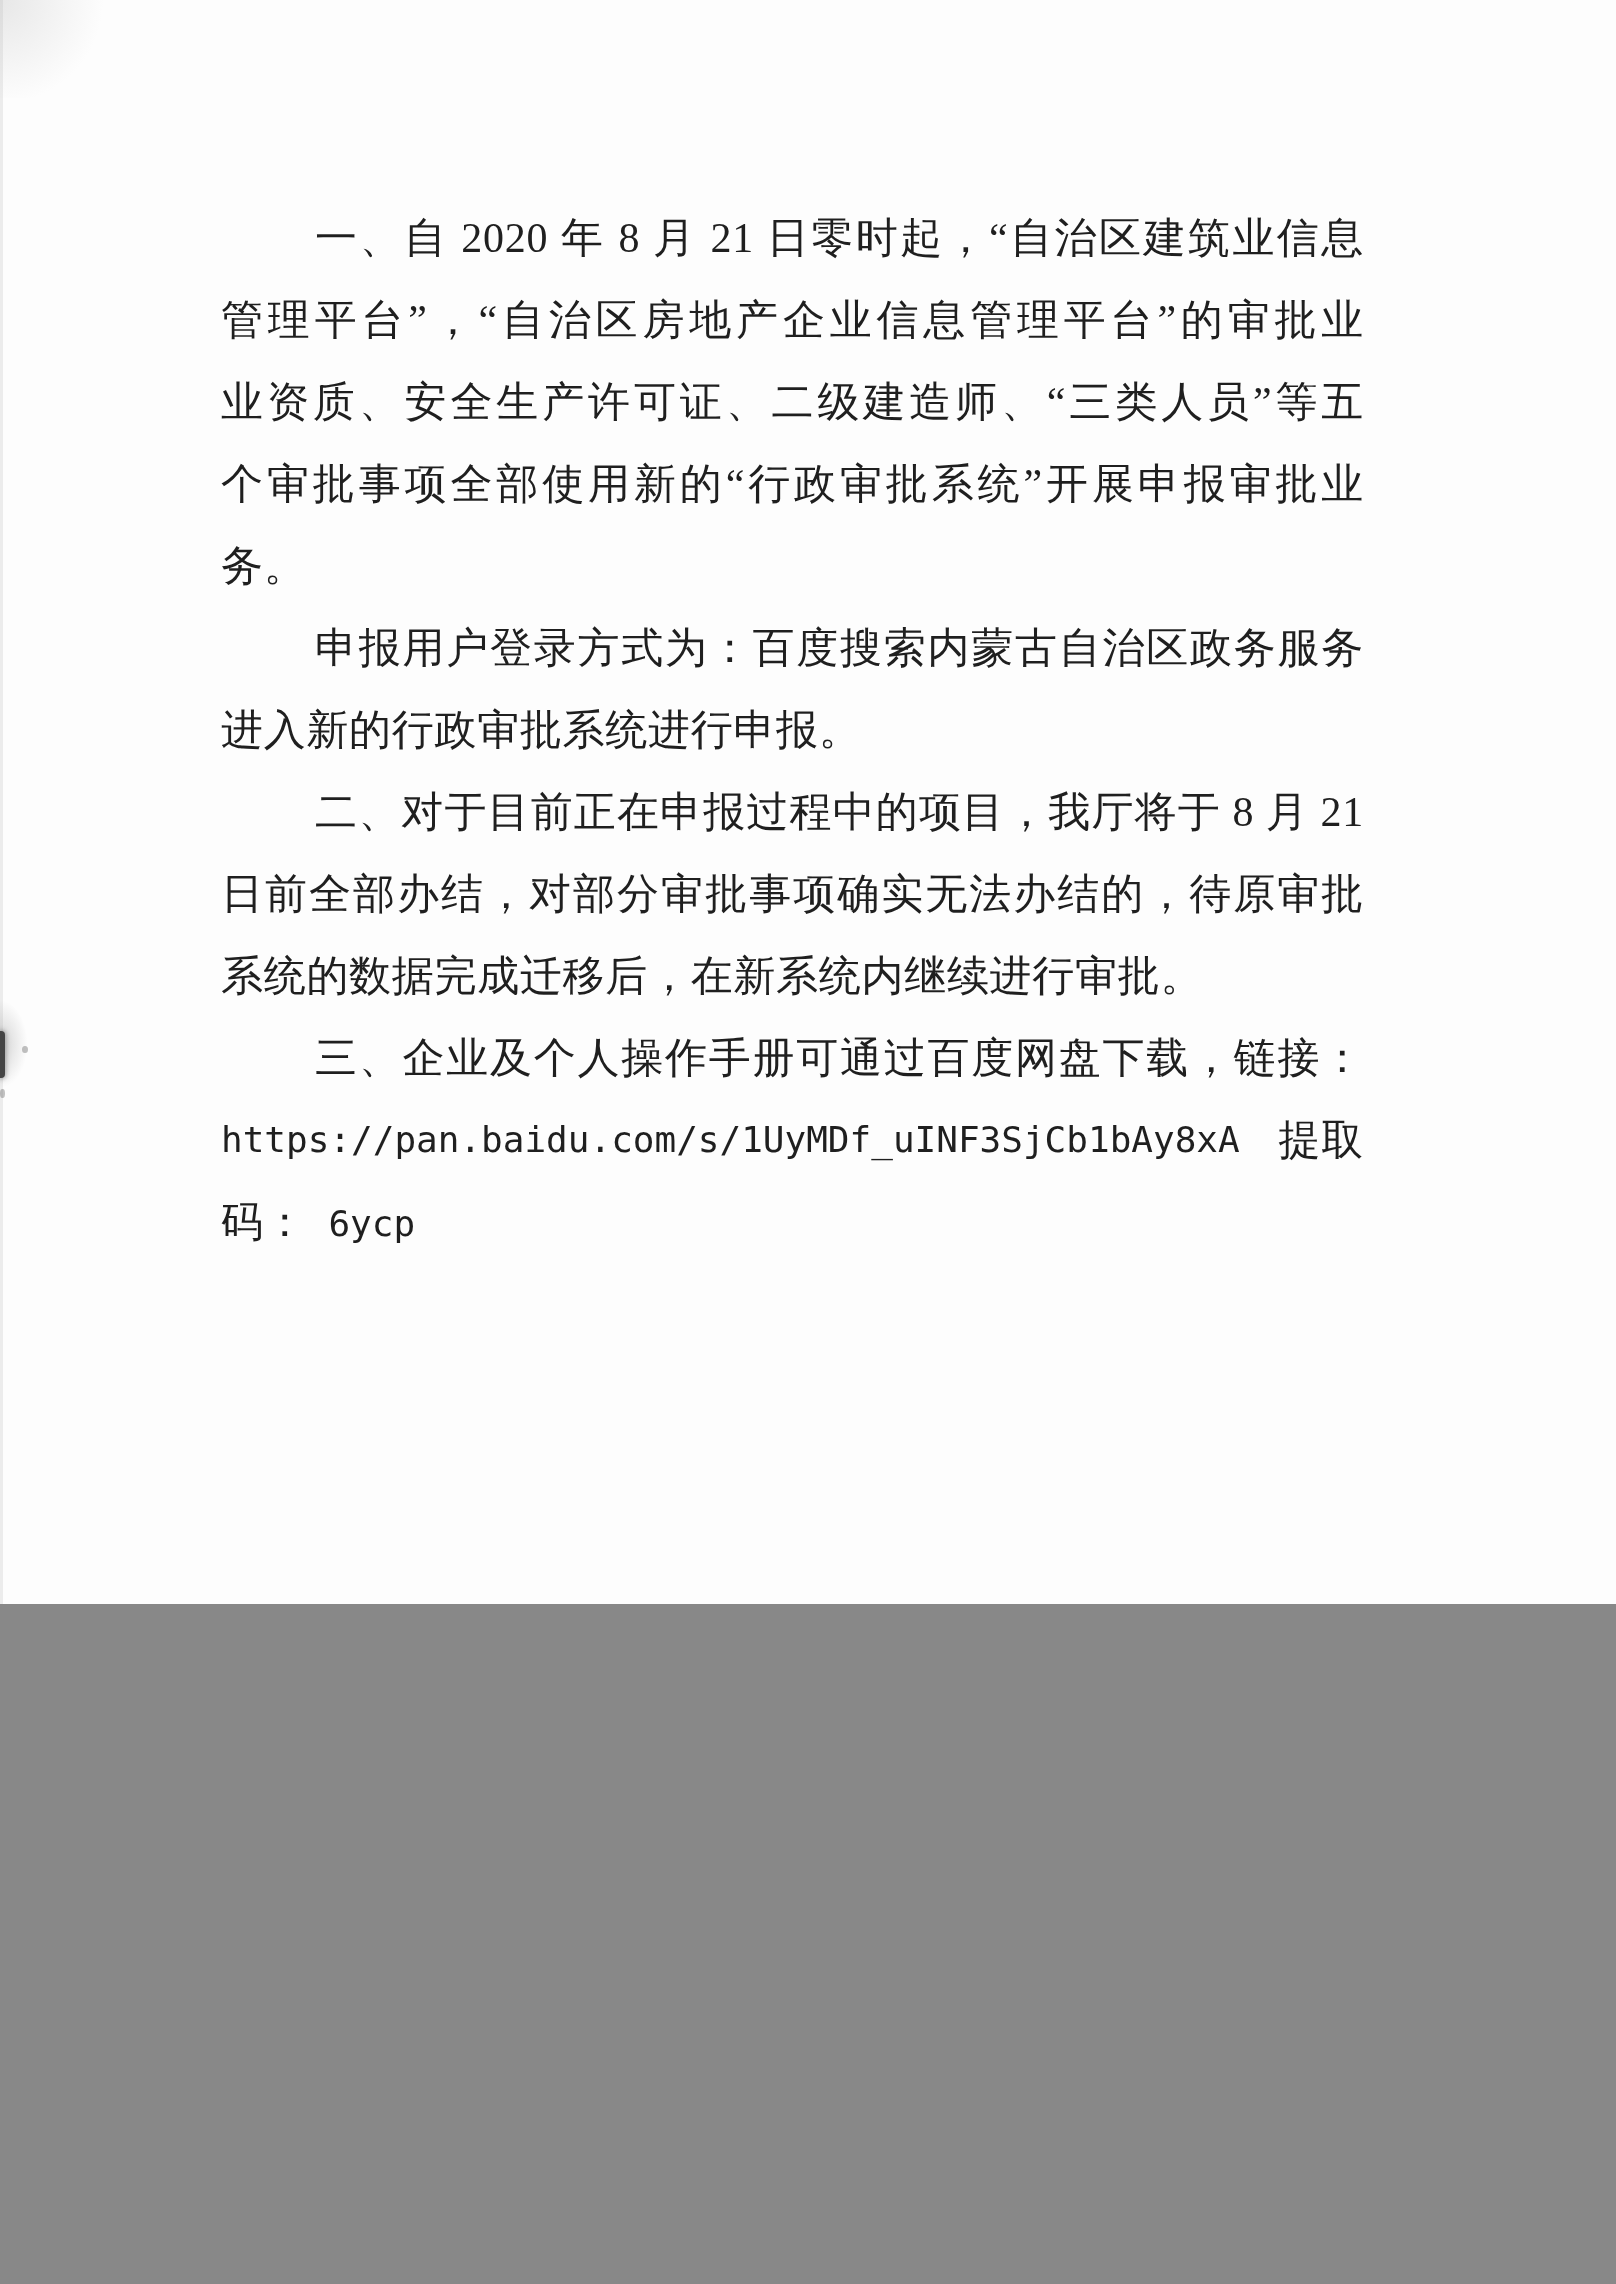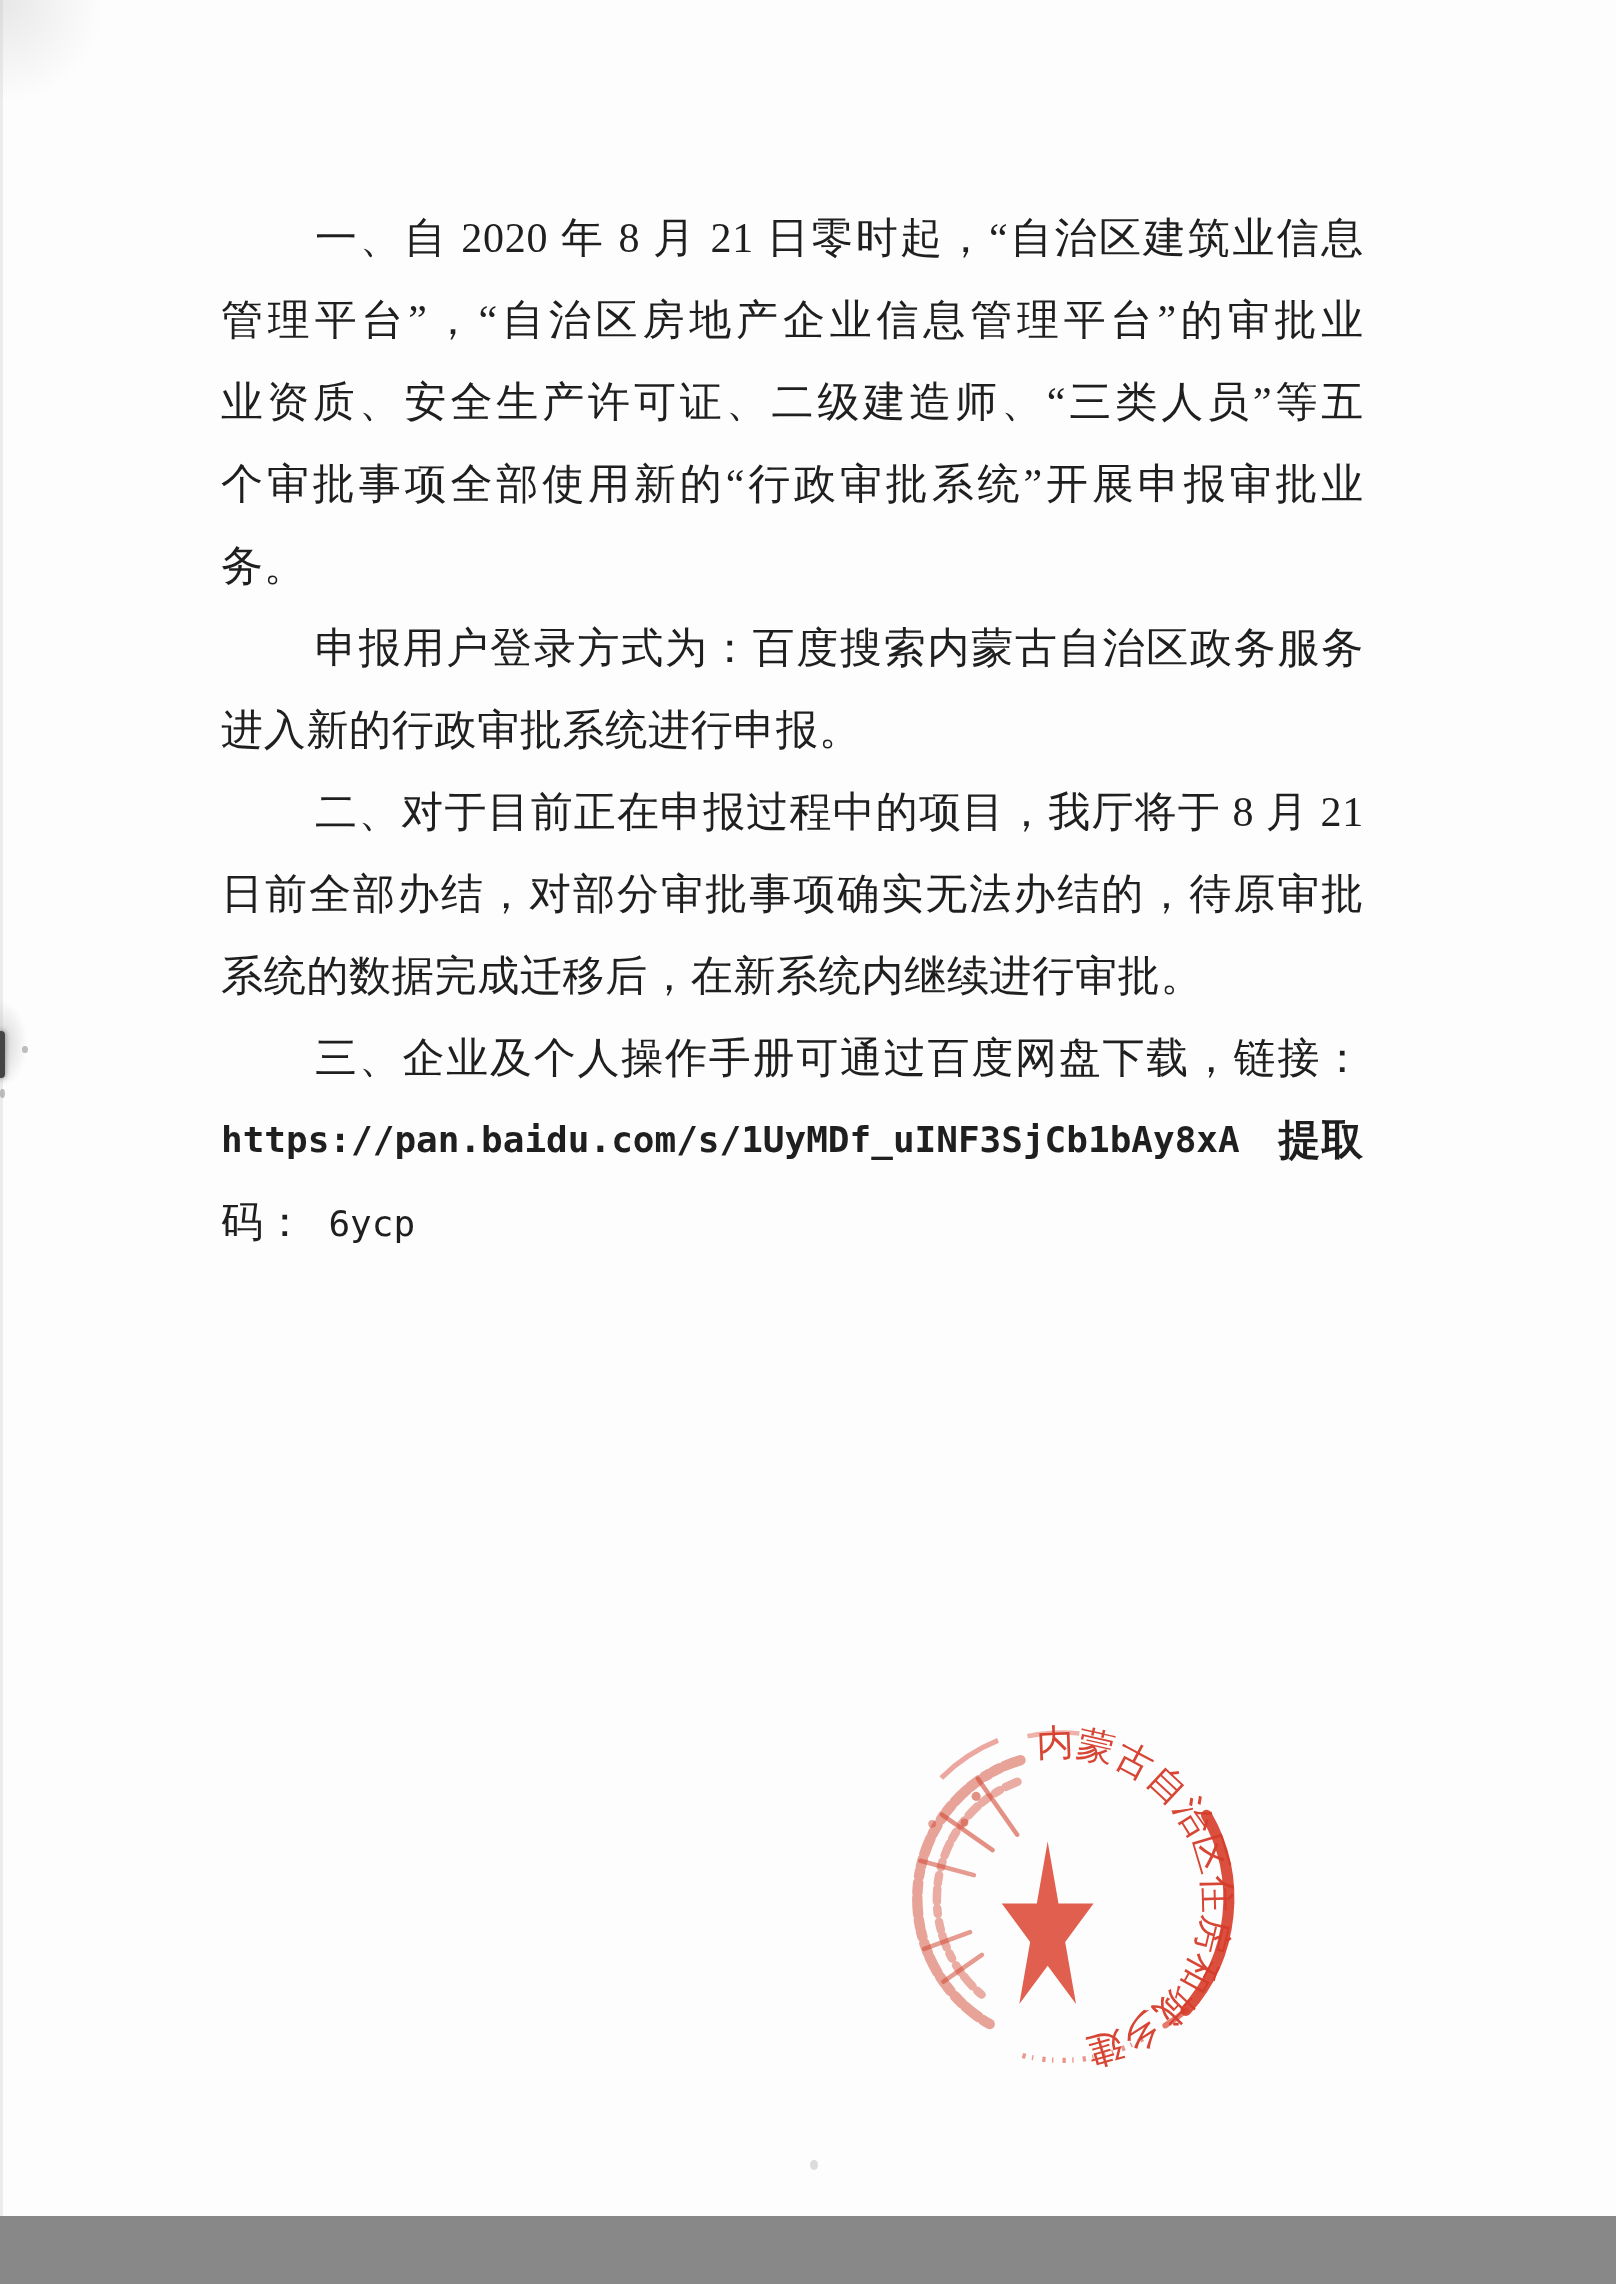--- a/index.html
+++ b/index.html
@@ -1,30 +1,30 @@
 <!DOCTYPE html>
 <html style="font-size:10.4px"><head>
 <meta charset="utf-8">
 <style>
   html,body { margin:0; padding:0; background:#888; }
   .page {
-    position:relative; width:1616px; height:2216px;
+    position:relative; width:1616px; height:1604px;
     background:#fdfdfd; overflow:hidden;
     font-family:"Liberation Serif","DejaVu Serif",serif;
   }
   
   .doc {
     position:absolute; left:221px; top:197px; width:1143px;
     font-size:42px; line-height:82px; color:#1f1f1f;
     letter-spacing:0.7px;
   }
   .line { height:82px; }
   .just { text-align:justify; text-align-last:justify; }
   .indent { text-indent:94px; }
-  .url-line { display:flex; justify-content:space-between; align-items:flex-end;font-weight:bold; }
+  .url-line { display:flex; justify-content:space-between; align-items:flex-end; }
   .code-line { display:flex; align-items:baseline; gap:22px; }
   .mono {
     font-family:"DejaVu Sans Mono","Liberation Mono",monospace;
     font-size:36px; letter-spacing:0px;
   }
   
   .date-stamp {
     position:absolute; left:909px; top:1849px; z-index:5;
     font-size:41px; line-height:46px; color:#141414;
     letter-spacing:1.3px; word-spacing:6.5px; white-space:nowrap;

